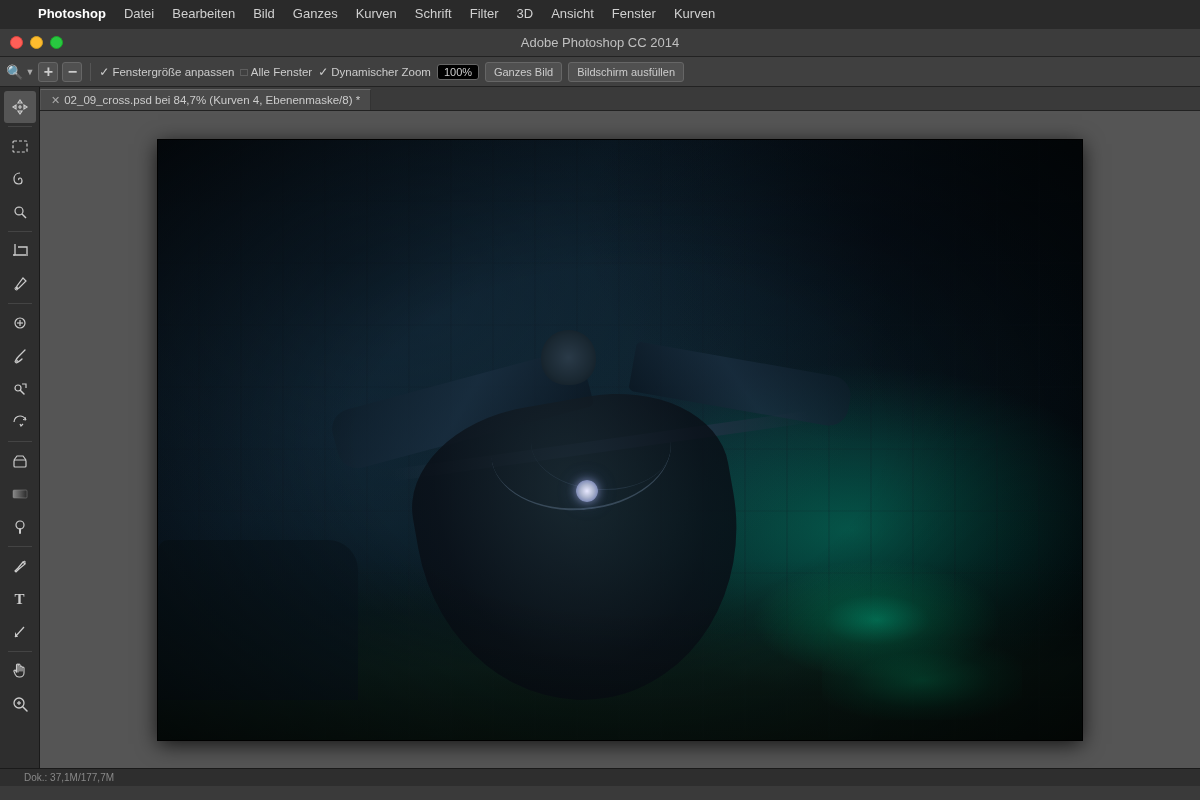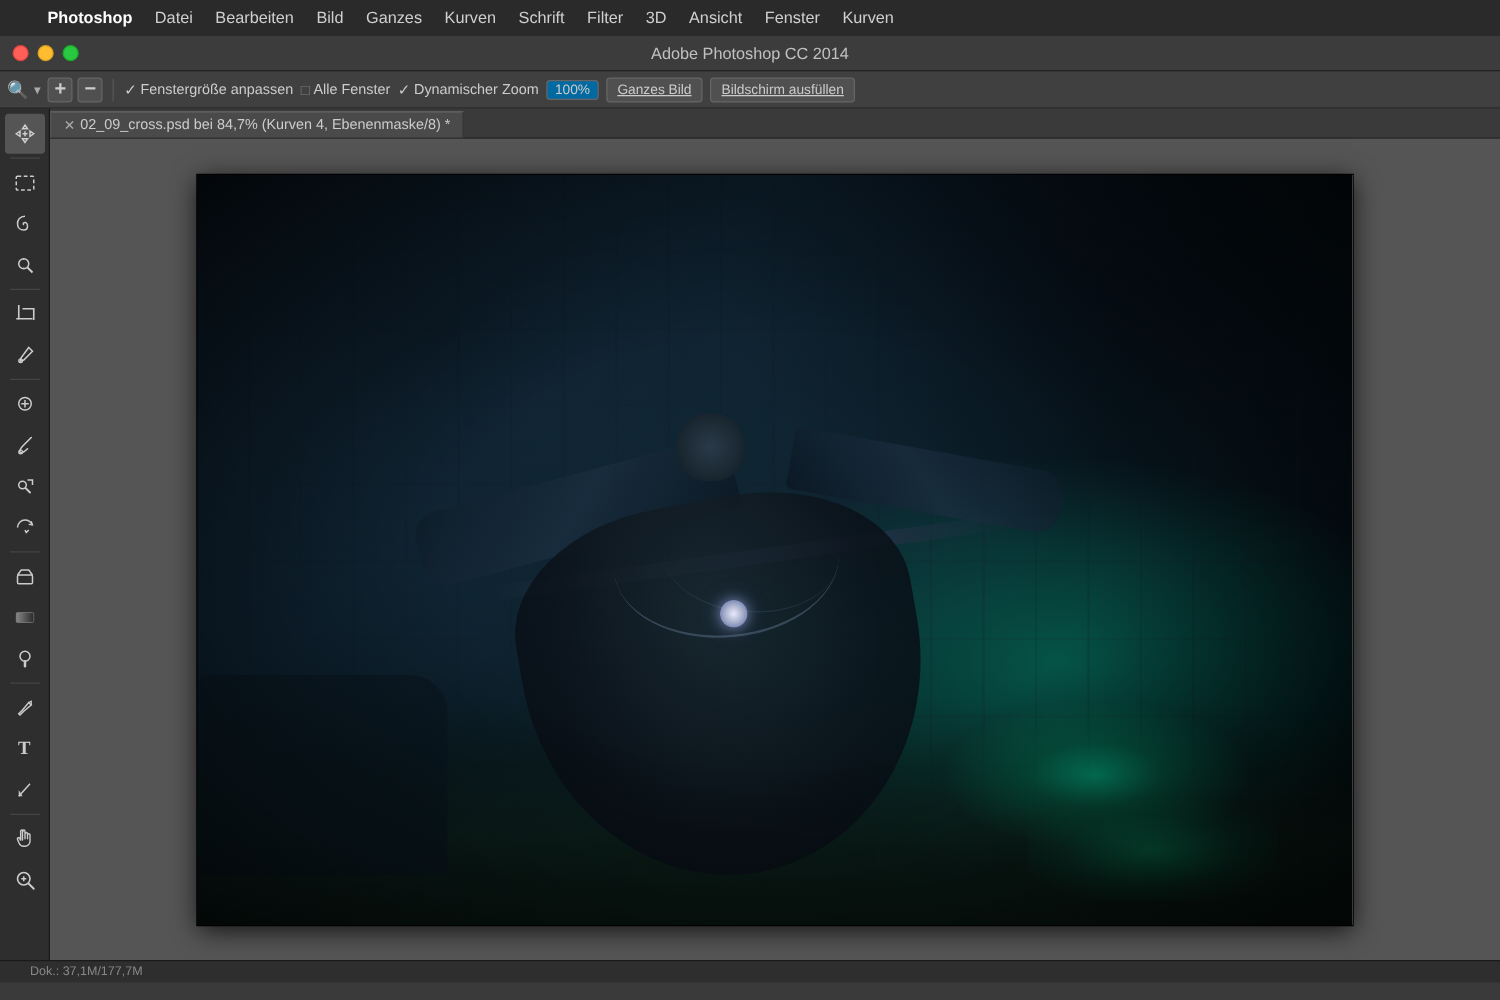--- a/index.html
+++ b/index.html
@@ -121,24 +121,23 @@
       height: 20px;
       padding: 0 8px;
       background: #505050;
       border: 1px solid #666;
       border-radius: 3px;
       color: #ccc;
       font-size: 11px;
       cursor: pointer;
       display: flex;
       align-items: center;
-      text-decoration: underline;
     }
     .zoom-value {
-      background: #0369a1;
+      background: #000000;
       border: 1px solid #666;
       border-radius: 3px;
       padding: 1px 6px;
       font-size: 11px;
       color: #ccc;
       width: 42px;
       text-align: center;
     }
     .opt-separator {
       width: 1px;

